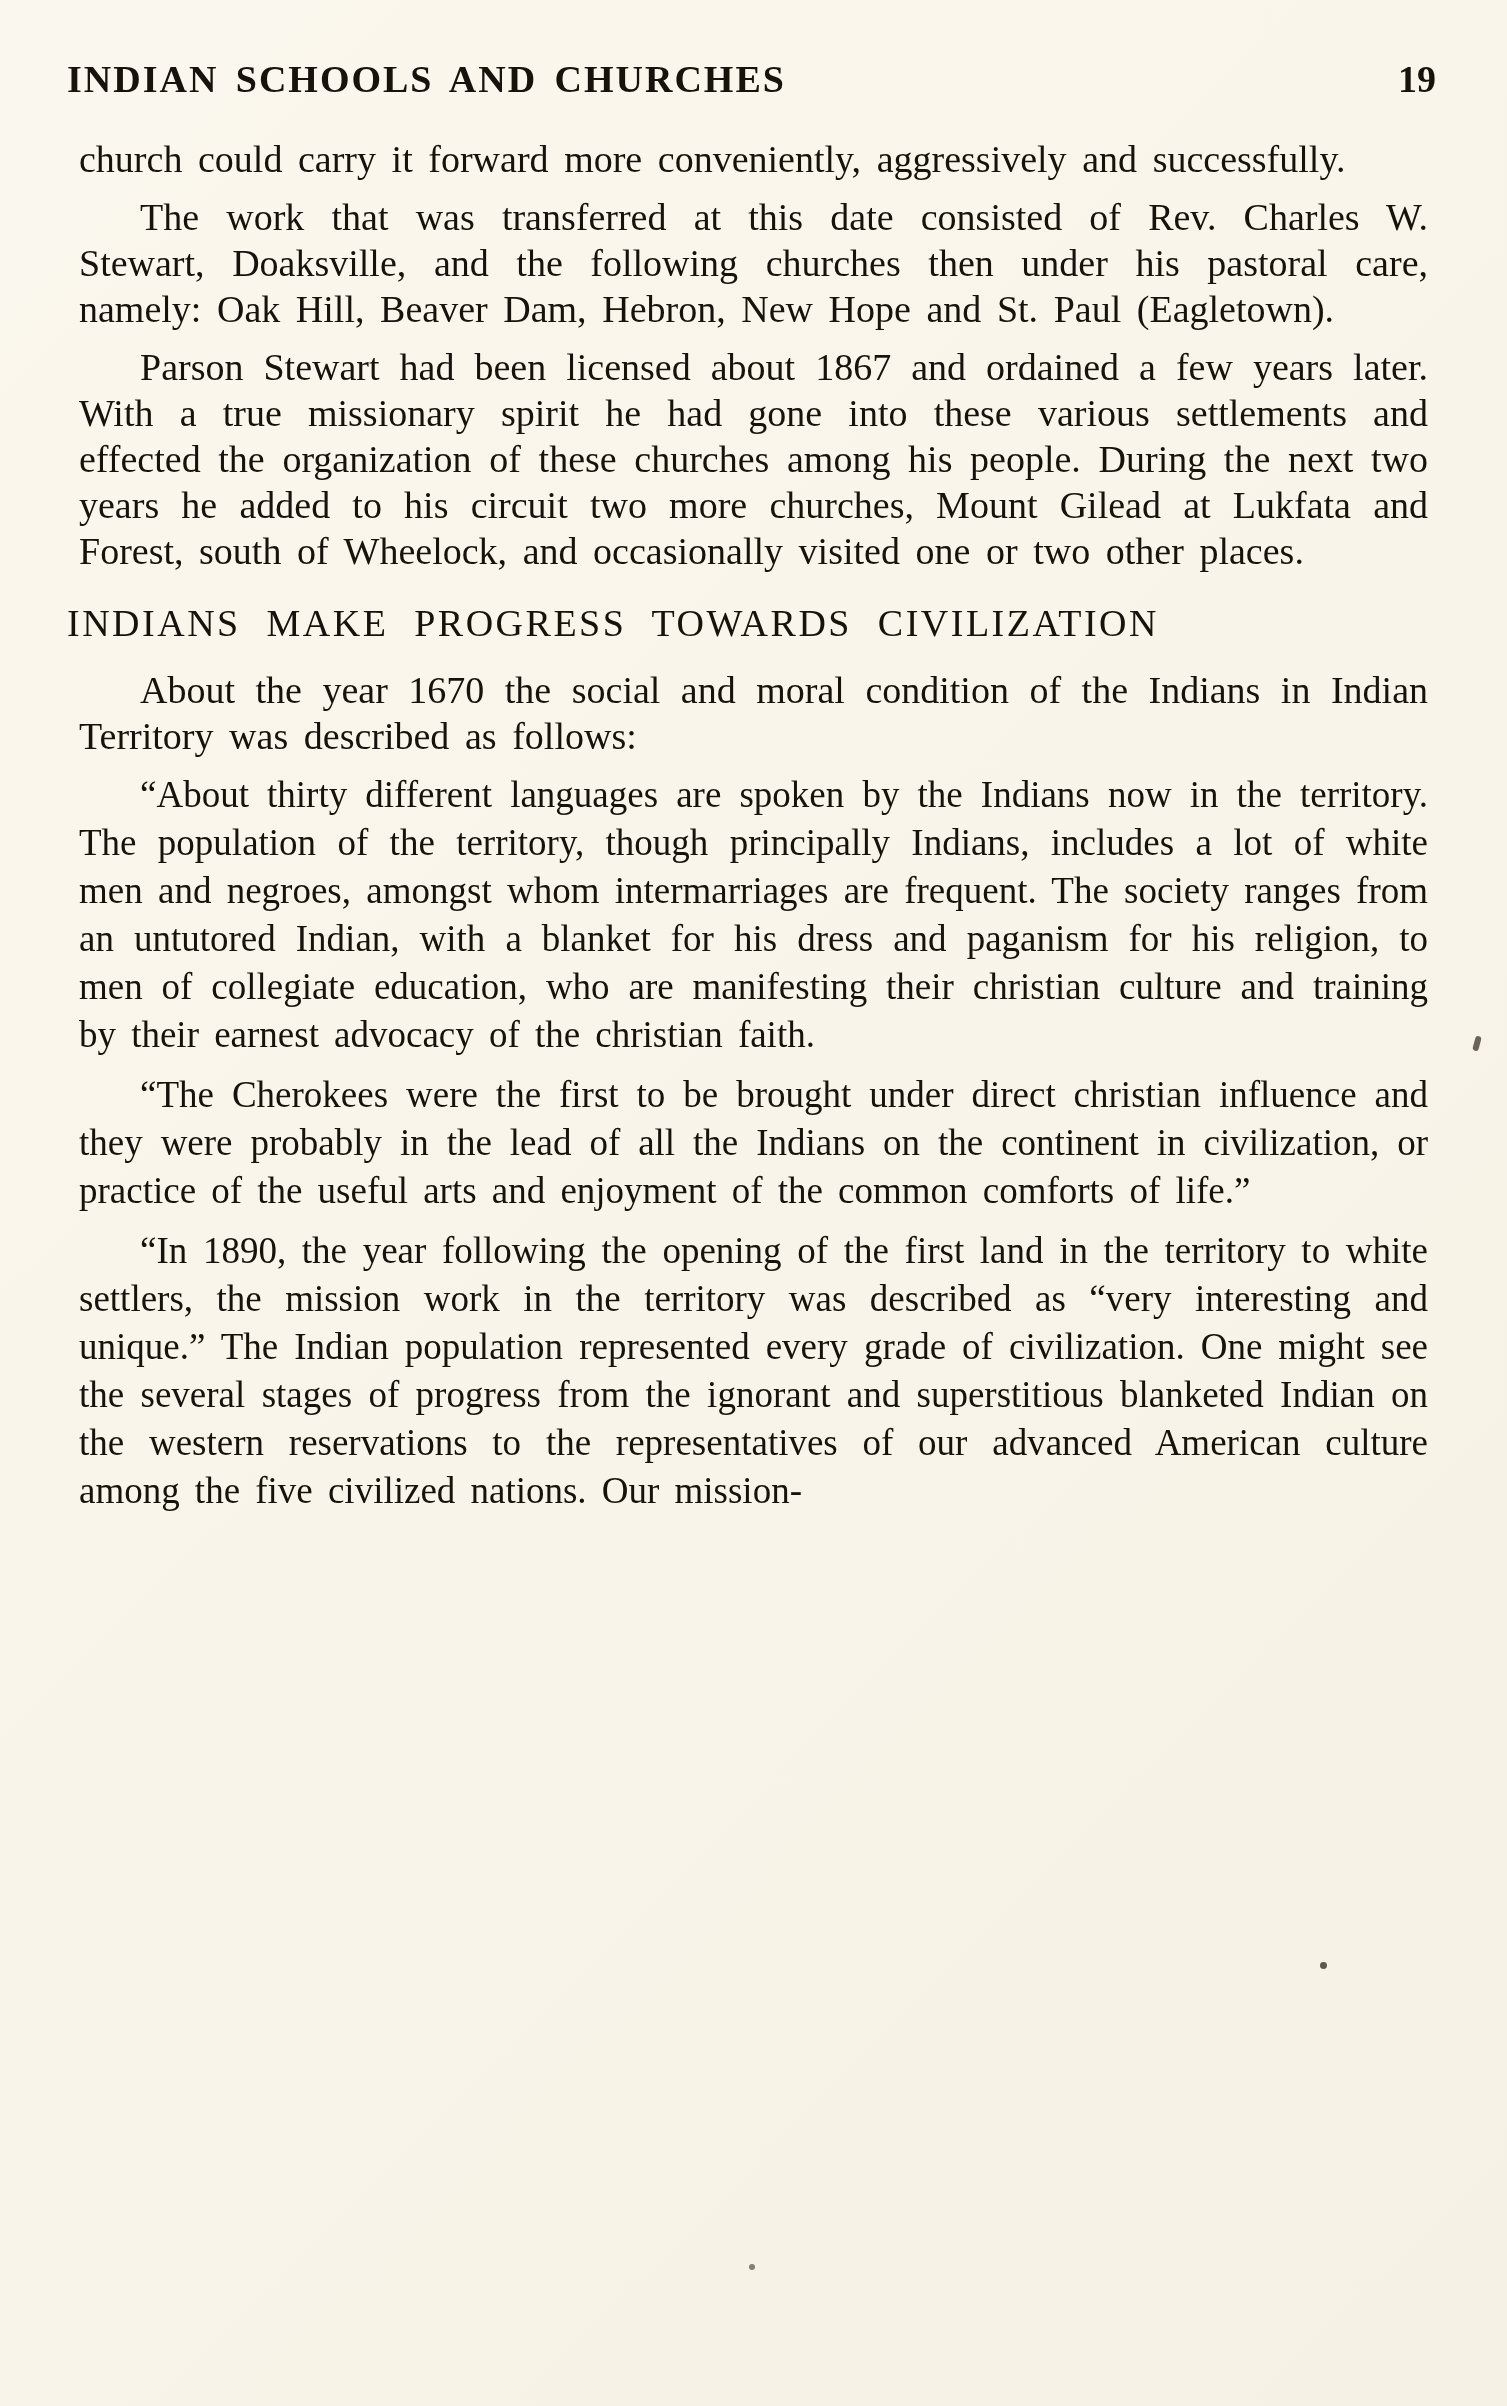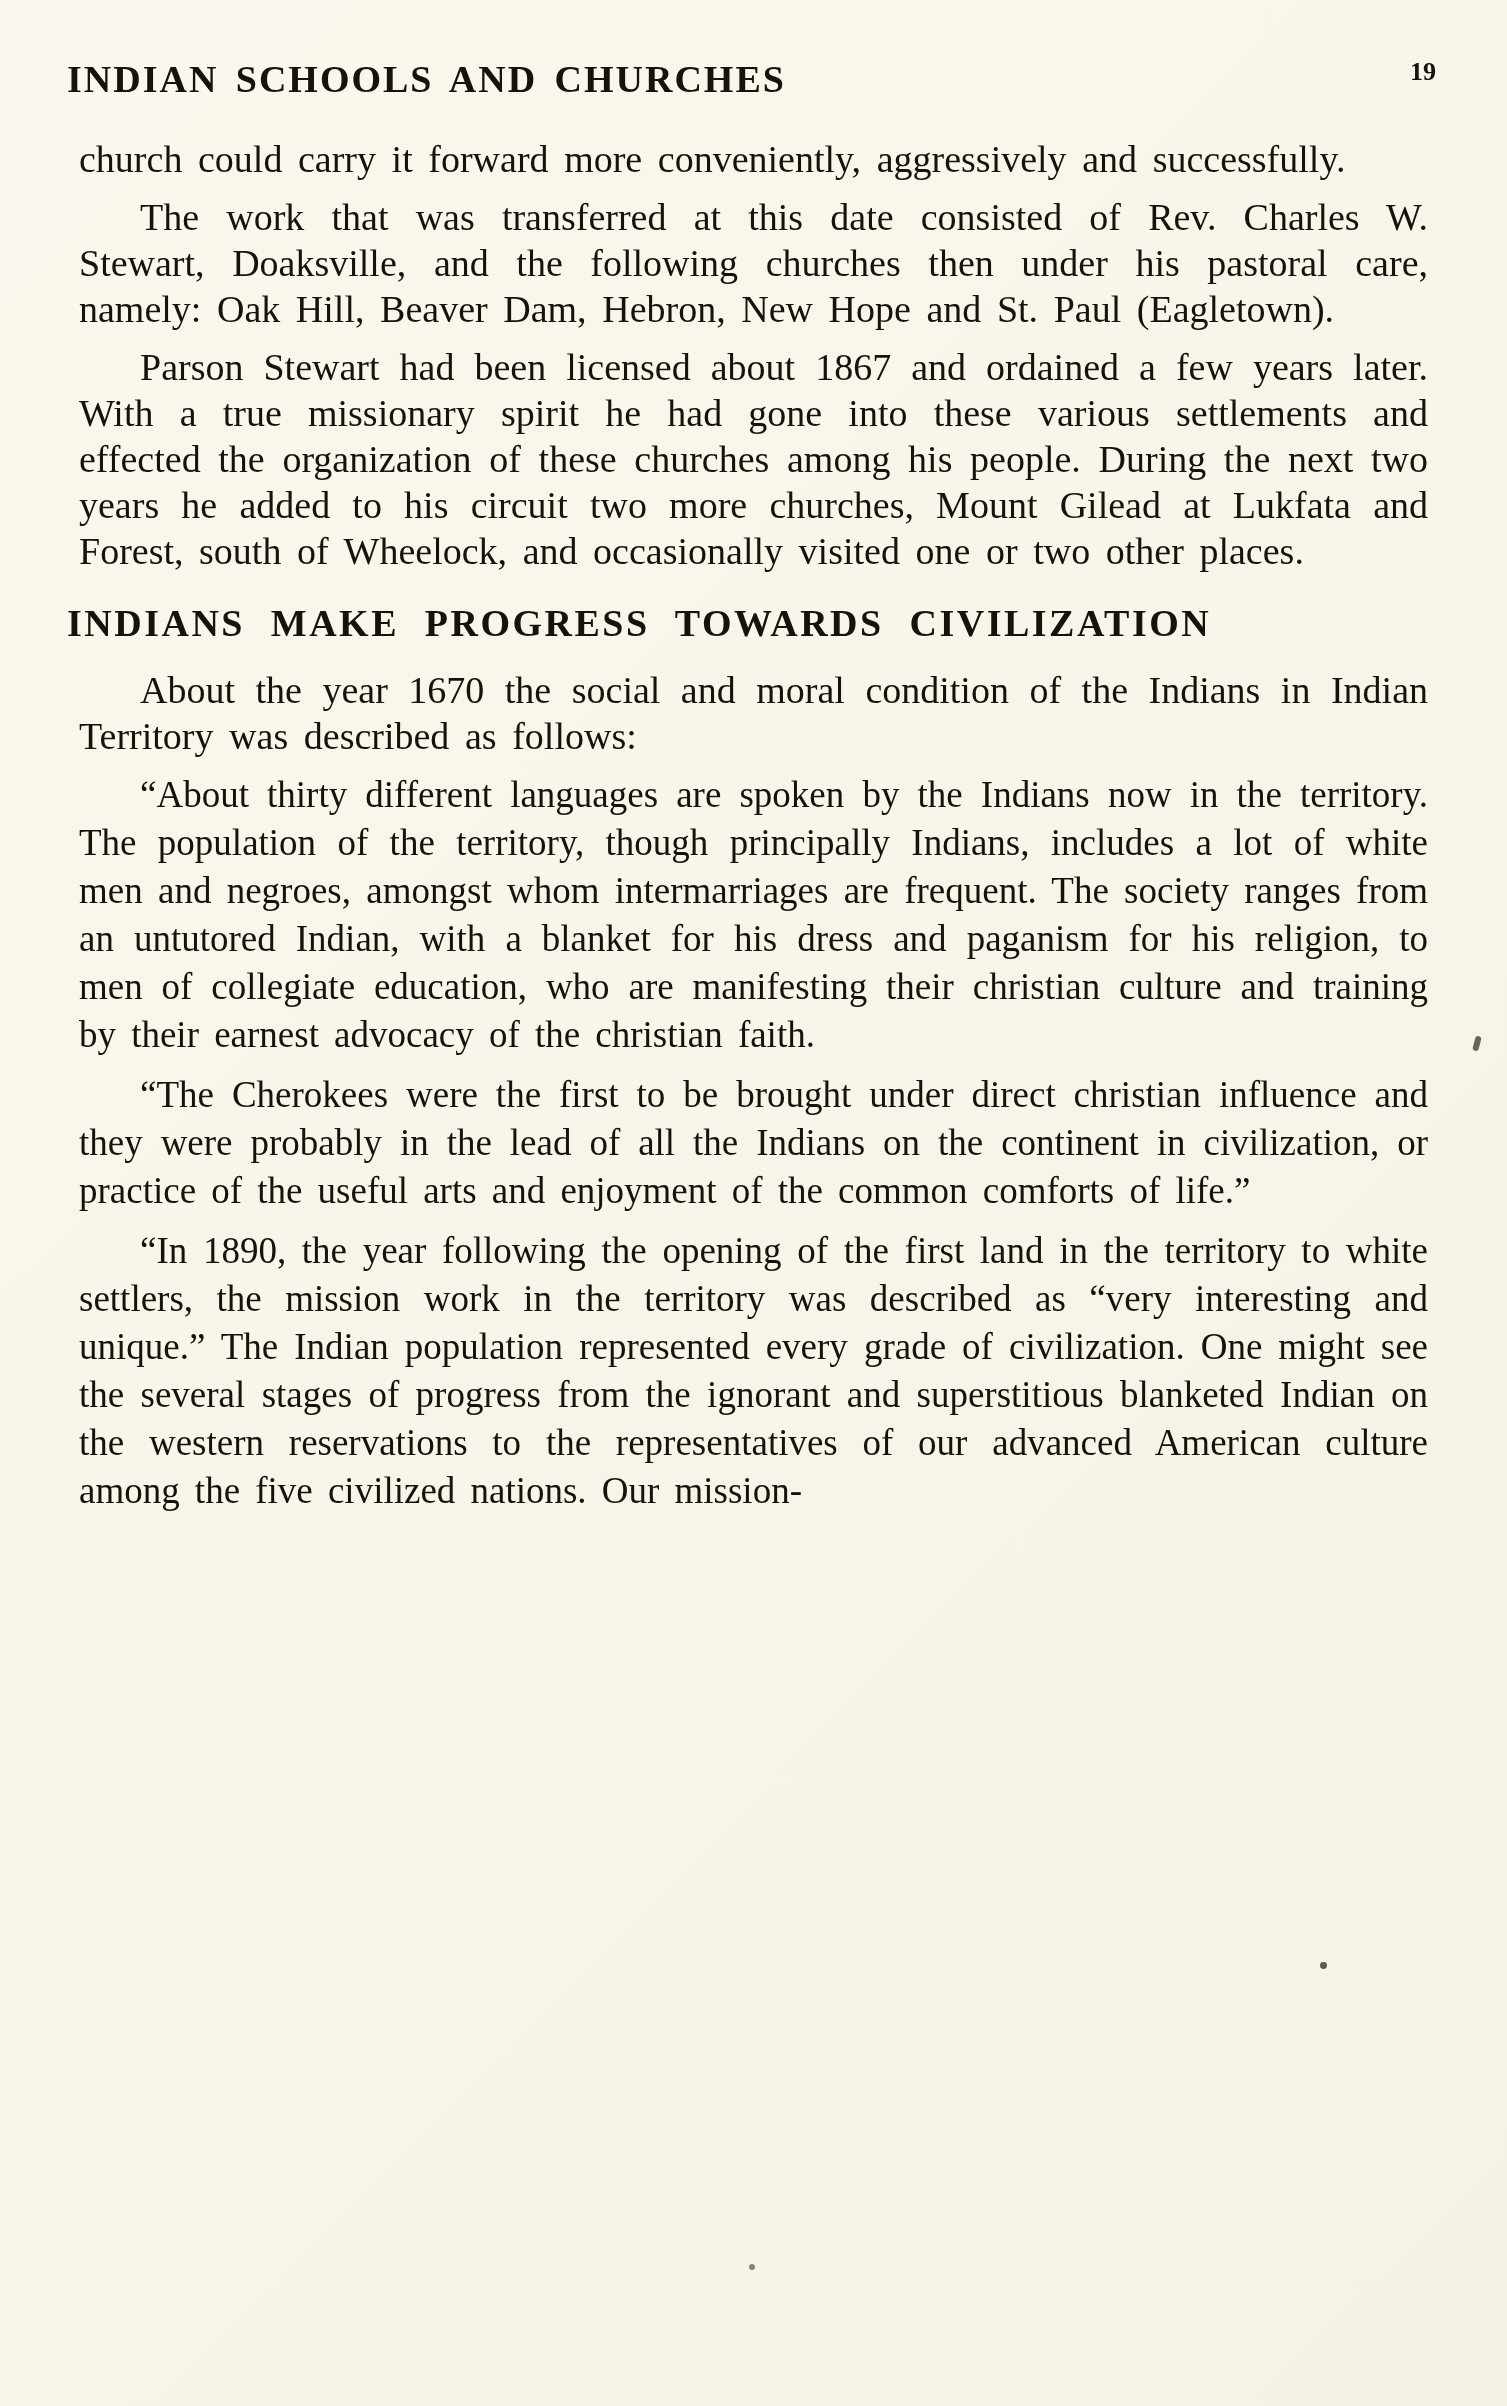--- a/index.html
+++ b/index.html
@@ -27,36 +27,36 @@
   .head-title {
     font-size: 38px;
     font-weight: bold;
     letter-spacing: 2px;
     word-spacing: 5.9px;
   }
   .page-number {
     position: absolute;
     right: 3.9px;
     top: 0;
-    font-size: 26px;
+    font-size: 38px;
     font-weight: bold;
   }
   .text-block {
     text-align: justify;
   }
   .para {
     margin: 12px;
     font-size: 38px;
     line-height: 46px;
     word-spacing: 0.16em;
   }
   .para.indent { text-indent: 61px; }
   .section-heading {
     font-size: 38px;
-    font-weight: bold;
+    font-weight: normal;
     letter-spacing: 2.5px;
     word-spacing: 13.8px;
     text-align: left;
     margin: 27.6px 0 21.7px 0;
   }
   .quoted-block .para {
     font-size: 37px;
     line-height: 48px;
   }
   .artifact {

